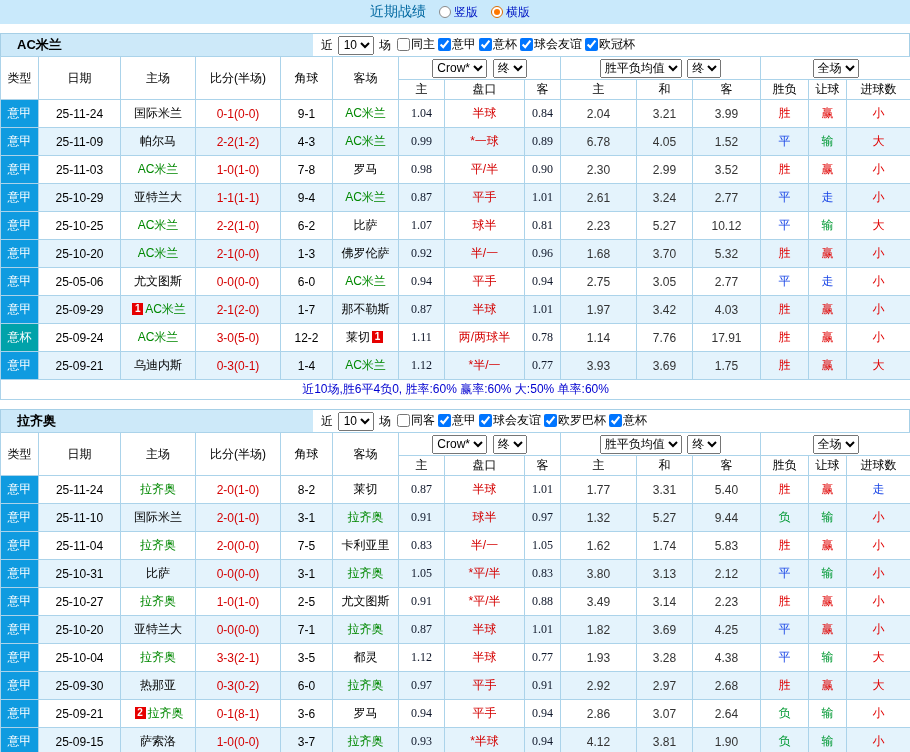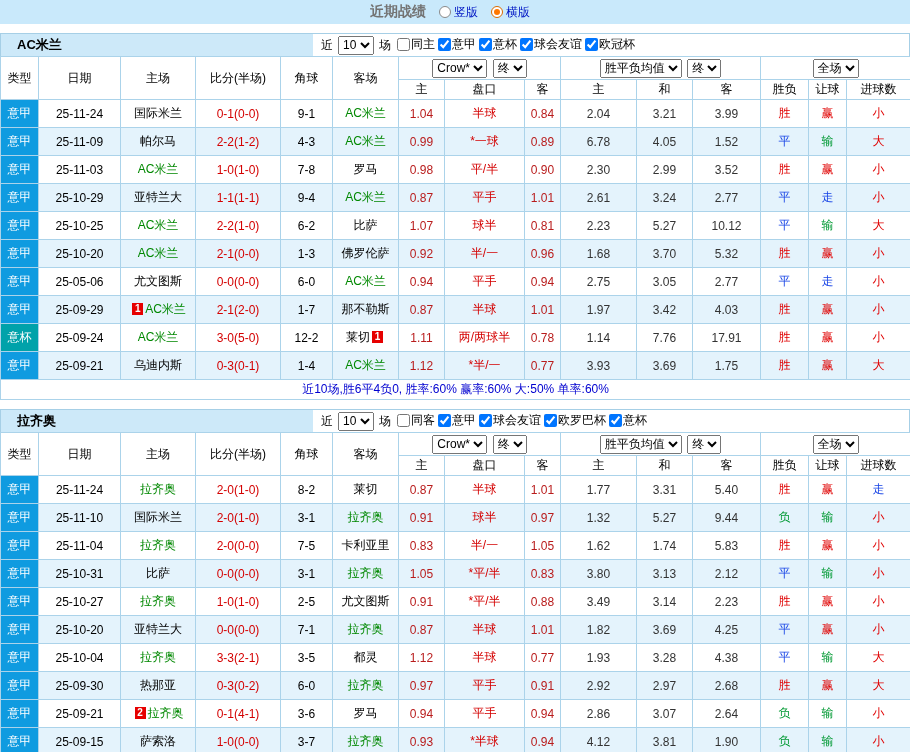--- a/index.html
+++ b/index.html
@@ -1,43 +1,43 @@
 <!DOCTYPE html>
 <html><head>
 <meta charset="utf-8">
 <style>
   *{margin:0;padding:0;box-sizing:border-box;}
   html,body{width:910px;height:752px;overflow:hidden;}
   body{font-family:"Liberation Sans","DejaVu Sans",sans-serif;font-size:12px;background:#fff;color:#000;}
 
   .topbar{height:24px;background:#c9e9fb;display:flex;align-items:center;justify-content:center;gap:6px;}
-  .page-title{color:#737373;font-weight:bold;font-size:14px;margin-right:7px;}
+  .page-title{color:#0369a1;font-weight:normal;font-size:14px;margin-right:7px;}
   .radio{width:12px;height:12px;border:1px solid #8a8a8a;border-radius:50%;background:#fff;display:inline-block;position:relative;flex:0 0 auto;}
   .radio.sel{border-color:#d86a00;}
   .radio.sel::after{content:"";position:absolute;left:2px;top:2px;right:2px;bottom:2px;border-radius:50%;background:#ff7700;}
   .rlabel{color:#0017c4;margin-right:10px;}
 
   .section{margin-top:9px;}
   .sec-header{display:flex;height:23px;border:1px solid #a6cfe6;border-bottom:none;align-items:stretch;background:#fff;}
   .sec-team{width:312px;background:#cde9f9;display:flex;align-items:center;padding-left:16px;font-weight:bold;font-size:13px;}
   .sec-filters{flex:1;display:flex;align-items:center;gap:3px;padding-left:8px;}
-  .count-select{font-size:12px;height:19px;margin:0 2px;}
+  .count-select{font-size:12px;height:19px;margin:0 2px;text-align:right;}
   .filter{display:inline-flex;align-items:center;gap:1px;margin-left:3px;cursor:pointer;}
   .filter input{width:13px;height:13px;margin:0;}
 
   table.stats{border-collapse:collapse;table-layout:fixed;width:910px;}
   .stats td{border:1px solid #abd3ea;text-align:center;overflow:hidden;white-space:nowrap;padding:0 1px;}
   .stats thead td{height:23px;background:#fff;}
   .stats thead tr.sub td{height:20px;}
   .stats thead select{font-size:12px;height:19px;max-width:100%;margin:0 1px;}
   .stats tbody td{height:28px;background:#fff;}
   .stats tbody tr.alt td{background:#e4f3fc;}
   td.league{color:#fff;}
   td.score,td.hcap{color:#d40000;}
-  td.odds{color:#b91c1c;}
+  td.odds{color:#0f172a;font-family:Liberation Serif, serif;}
   td.eu{color:#333;}
   .badge{display:inline-block;min-width:11px;height:12px;line-height:12px;background:#e60000;color:#fff;font-size:10px;font-weight:bold;margin:0 2px;text-align:center;vertical-align:1px;}
   tfoot td.summary{height:20px;color:#0000d0;background:#fff;}
 </style>
 </head>
 <body>
 
 <div class="topbar">
   <span class="page-title">近期战绩</span>
   <span id="layout-radios" style="display:flex;align-items:center;gap:3px;">
@@ -512,21 +512,21 @@
     <td class="eu">2.97</td>
     <td class="eu">2.68</td>
     <td class="res" style="color: rgb(224, 0, 0);">胜</td>
     <td class="res" style="color: rgb(224, 0, 0);">赢</td>
     <td class="res" style="color: rgb(224, 0, 0);">大</td>
   </tr>
         <tr>
     <td class="league" style="background: rgb(15, 155, 224);">意甲</td>
     <td class="date">25-09-21</td>
     <td class="team"><span class="badge">2</span><span style="color: rgb(0, 136, 0);">拉齐奥</span></td>
-    <td class="score">0-1(4-1)</td>
+    <td class="score">0-1(8-1)</td>
     <td class="corner">3-6</td>
     <td class="team"><span>罗马</span></td>
     <td class="odds">0.94</td>
     <td class="hcap">平手</td>
     <td class="odds">0.94</td>
     <td class="eu">2.86</td>
     <td class="eu">3.07</td>
     <td class="eu">2.64</td>
     <td class="res" style="color: rgb(0, 153, 51);">负</td>
     <td class="res" style="color: rgb(0, 153, 51);">输</td>

